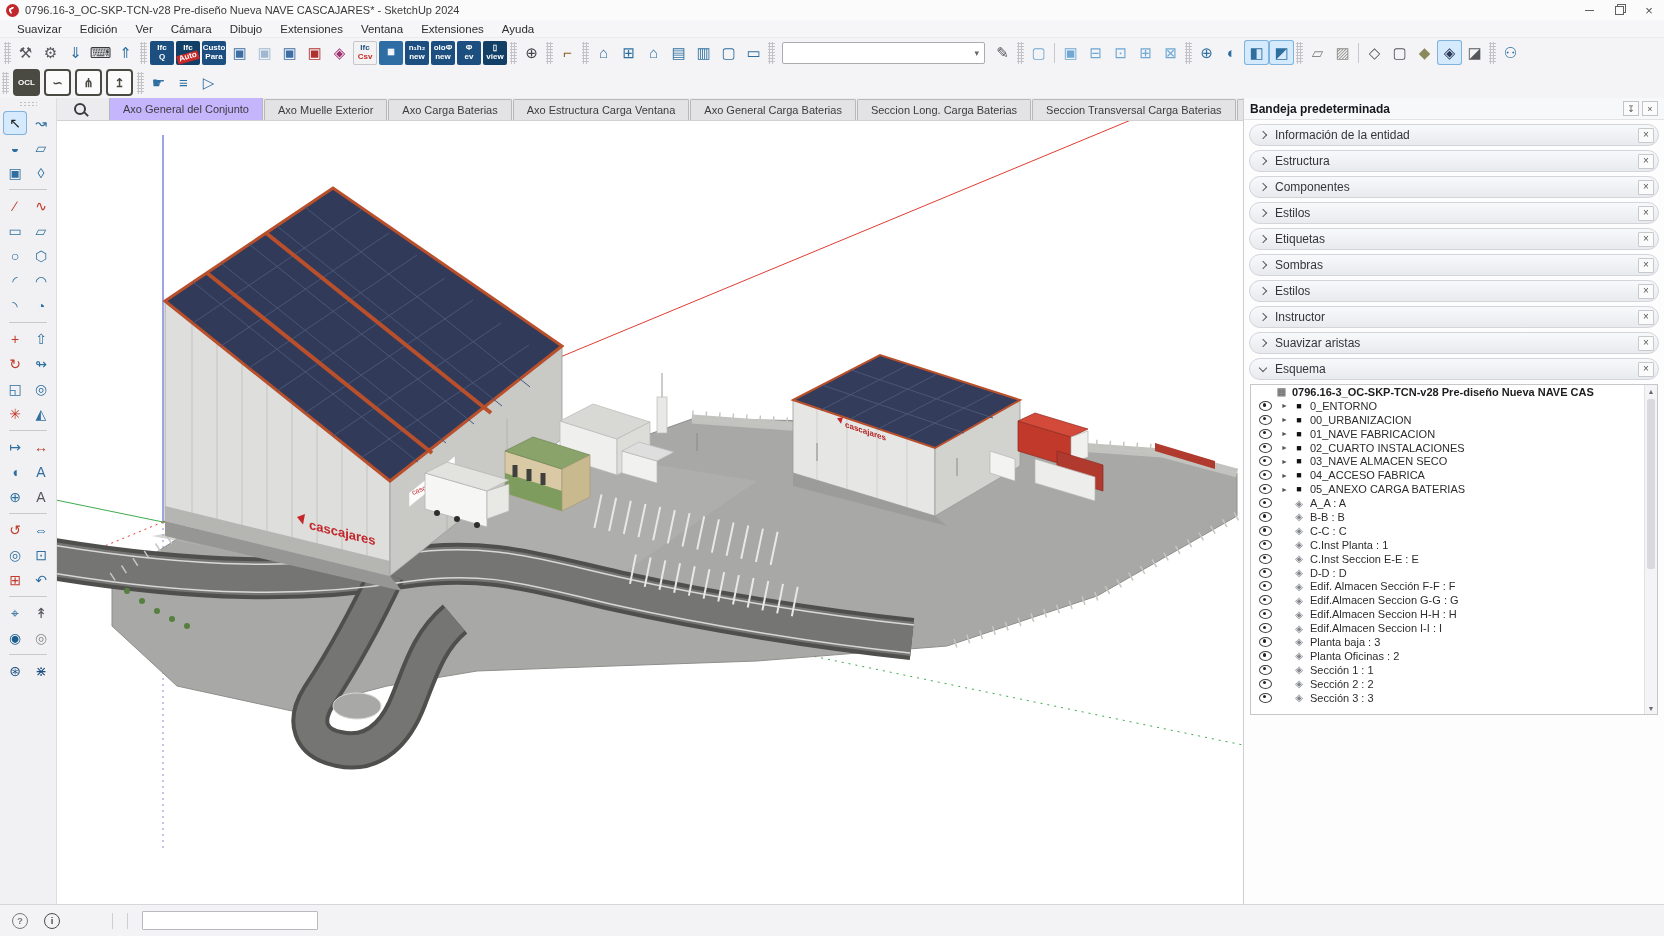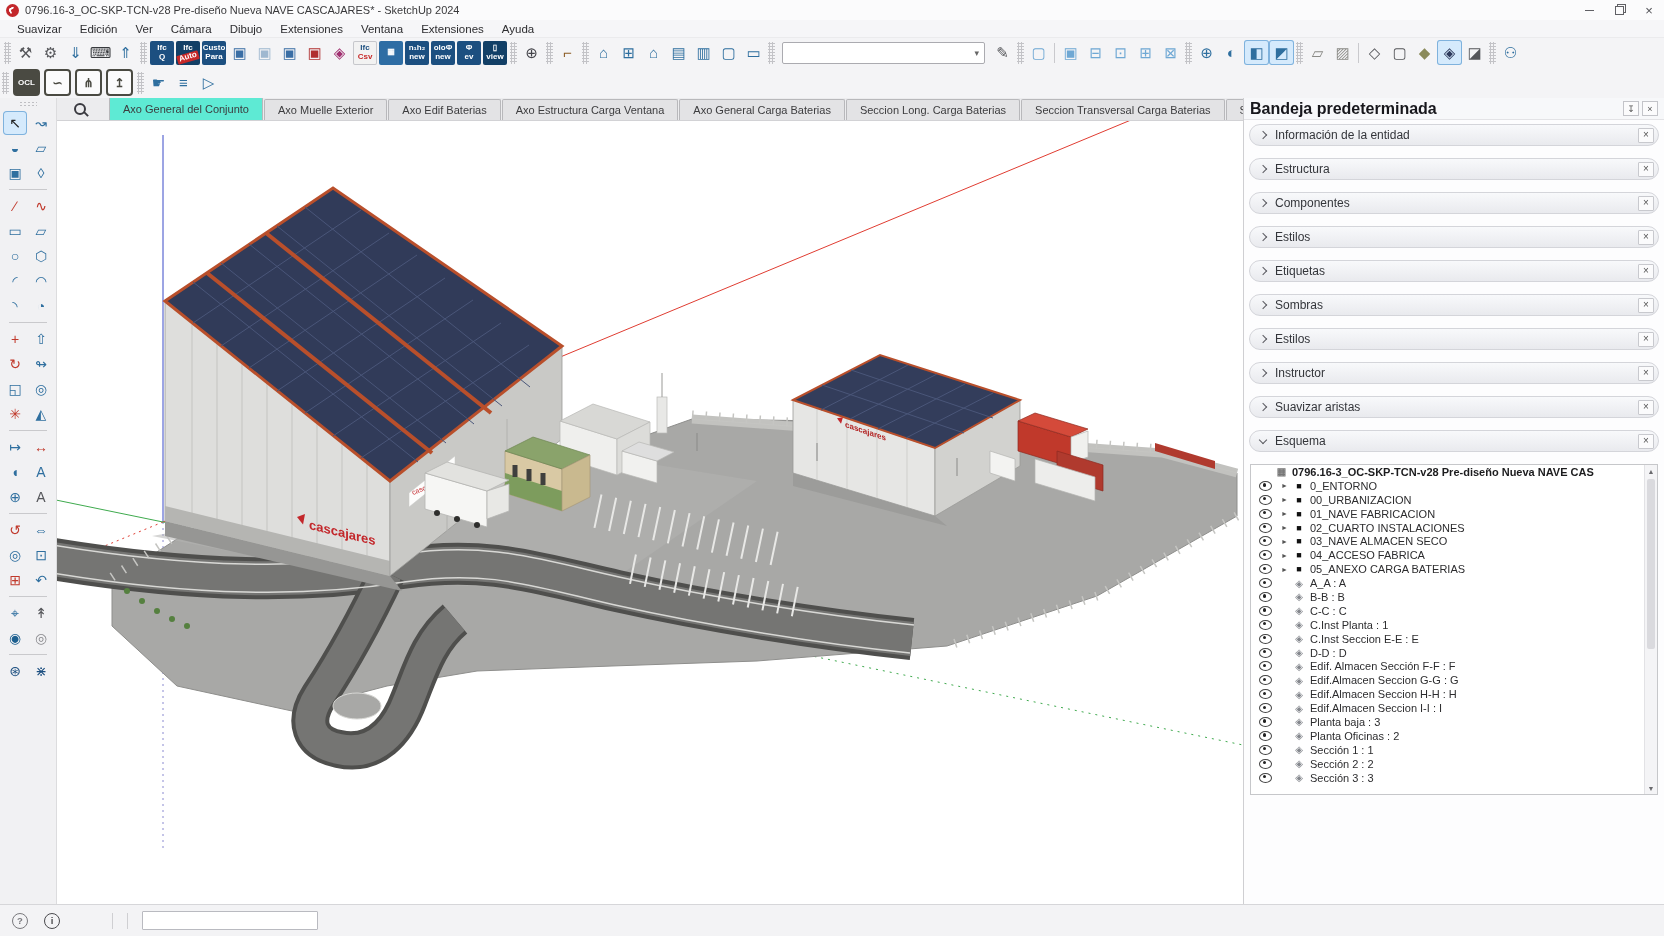--- a/index.html
+++ b/index.html
@@ -51,21 +51,21 @@
             margin:0 5px;display:flex;align-items:center;justify-content:flex-end;
             padding-right:5px;color:#666;font-size:9px;flex:none}
 
   
   .tabsrow{position:absolute;top:98px;left:57px;width:1186px;height:23px;background:#ececee;
            border-bottom:1px solid #d2d2d5;display:flex;align-items:flex-end;
            padding-left:52px;box-sizing:border-box;overflow:hidden}
   .scene-tab{height:20px;line-height:20px;padding:0 13px;font-size:11px;color:#3c3c3e;
              background:#e3e3e5;border:1px solid #b8b8bb;border-bottom:none;
              border-radius:2px 2px 0 0;margin-right:1px;white-space:nowrap;flex:none}
-  .scene-tab.active{background:#5eead4;height:22px;line-height:22px;position:relative;z-index:2}
+  .scene-tab.active{background:#c4b5fd;height:22px;line-height:22px;position:relative;z-index:2}
   .search-fab{position:absolute;left:14px;top:3px;width:18px;height:18px}
   .search-fab::before{content:"";position:absolute;left:3px;top:2px;width:8px;height:8px;
               border:2px solid #3a3a40;border-radius:50%}
   .search-fab::after{content:"";position:absolute;left:12px;top:12px;width:6px;height:2px;
               background:#3a3a40;transform:rotate(45deg)}
 
   
   .palette{position:absolute;top:98px;left:0;width:57px;bottom:31px;background:#f1f1f3;
            border-right:1px solid #dcdcde;padding-top:12px;box-sizing:border-box}
   .drag-dots{position:absolute;top:3px;left:19px;width:18px;height:7px;
@@ -76,26 +76,26 @@
   .pal-sep{height:1px;background:#c9c9cc;margin:4px 9px}
 
   
   .viewport{position:absolute;left:57px;top:121px;width:1186px;height:784px;background:#fff}
 
   
   .tray{position:absolute;left:1243px;top:98px;width:421px;bottom:31px;background:#fdfdfe;
         border-left:1px solid #cfcfd2;box-sizing:border-box}
   .tray-header{height:21px;display:flex;align-items:center;padding:0 6px;
                border-bottom:1px solid #e3e3e6;background:#f7f8fa}
-  .tray-title{font-weight:bold;font-size:16px;color:#17171c}
+  .tray-title{font-weight:bold;font-size:12px;color:#17171c}
   .tray-hbtns{margin-left:auto;display:flex;gap:3px}
   .hbtn{width:14px;height:13px;border:1px solid #c3c4c9;background:#fbfbfc;font-size:9px;
         color:#555;display:flex;align-items:center;justify-content:center}
   .tray-body{padding:4px 5px 0 5px}
-  .tray-sec{height:20px;margin-bottom:12px;display:flex;align-items:center;
+  .tray-sec{height:20px;margin-bottom:4px;display:flex;align-items:center;
             background:linear-gradient(#f8f9fb,#e9eaee);border:1px solid #d4d5da;
             border-radius:11px;padding:0 4px}
   .chev{width:5px;height:5px;border:solid #5a5a60;border-width:0 1.4px 1.4px 0;
         margin:0 9px 0 6px;flex:none}
   .chev.right{transform:rotate(-45deg)}
   .chev.down{transform:rotate(45deg);margin-top:-2px}
   .sec-label{color:#33353a;font-size:12px;white-space:nowrap}
   .sec-close{margin-left:auto;width:14px;height:13px;border:1px solid #c8c9ce;background:#fbfbfc;
              color:#555;font-size:10px;line-height:11px;text-align:center;border-radius:1px;flex:none}
   .filter-row{display:flex;align-items:center;margin:8px 2px 6px 2px;font-size:11.5px;color:#333}
@@ -260,21 +260,21 @@
     <span class="tb-icon" style="color: rgb(47, 111, 159);">☛</span>
     <span class="tb-icon" style="color: rgb(47, 111, 159);">≡</span>
     <span class="tb-icon" style="color: rgb(47, 111, 159);">▷</span>
   </div>
 
 <div class="tabsrow">
   <span class="search-fab"></span>
   <span style="display:flex;align-items:flex-end">
       <span class="scene-tab active">Axo General del Conjunto</span>
       <span class="scene-tab">Axo Muelle Exterior</span>
-      <span class="scene-tab">Axo Edif Baterias</span>
+      <span class="scene-tab">Axo Carga Baterias</span>
       <span class="scene-tab">Axo Estructura Carga Ventana</span>
       <span class="scene-tab">Axo General Carga Baterias</span>
       <span class="scene-tab">Seccion Long. Carga Baterias</span>
       <span class="scene-tab">Seccion Transversal Carga Baterias</span>
       <span class="scene-tab">Seccion Muelle Nave</span>
     </span>
 </div>
 
 <div class="palette">
   <span class="drag-dots"></span>

